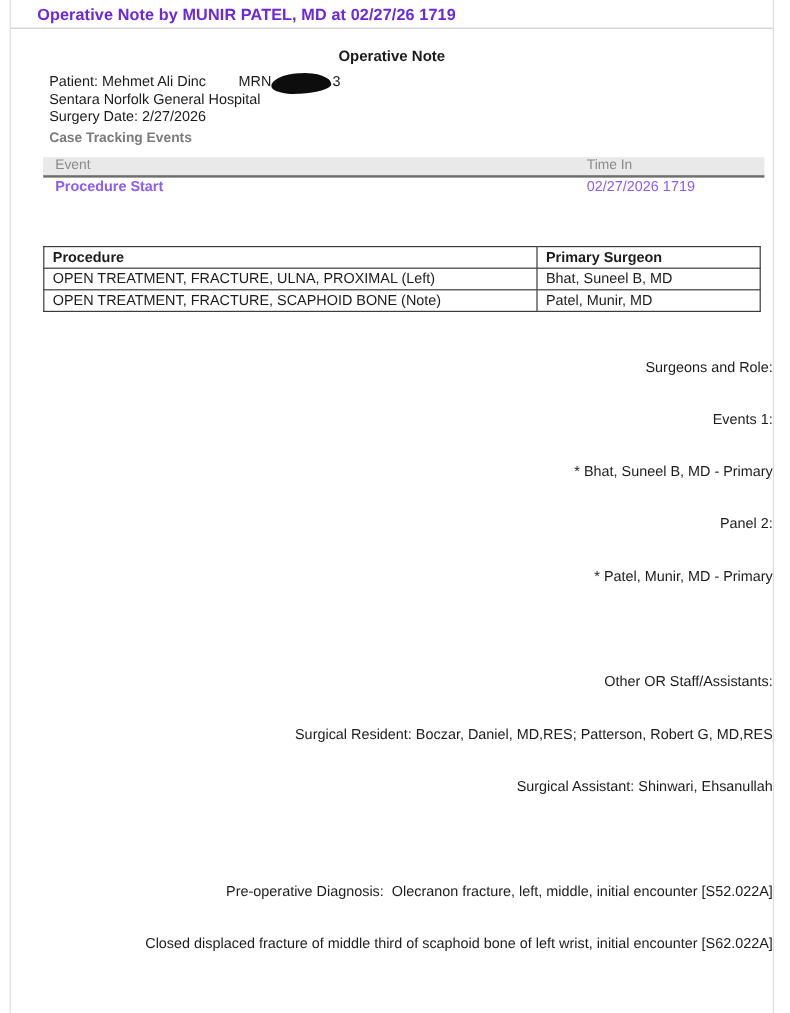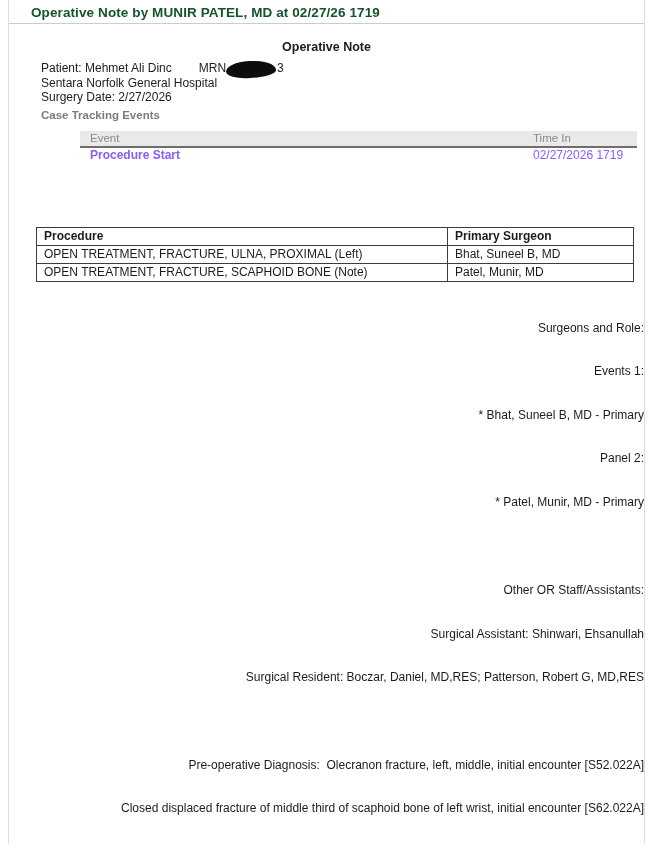--- a/index.html
+++ b/index.html
@@ -10,44 +10,44 @@
     -webkit-font-smoothing:antialiased;
   }
   .page{
     position:absolute;left:8px;top:0;width:637px;height:844px;
     background:#ffffff;border-left:1px solid #dedede;border-right:1px solid #dedede;
     box-sizing:border-box;
   }
   
   .note-header{
     padding:5px 22px 3px 22px;border-bottom:1px solid #cccccc;
-    color:#14532d;font-weight:bold;font-size:13.5px;letter-spacing:.1px;
+    color:#6d28d9;font-weight:bold;font-size:13.5px;letter-spacing:.1px;
   }
   
   .doc-title{margin-top:16px;text-align:center;font-weight:bold;font-size:12.5px;}
   .doc-title span{}
   
   .patient-block{margin:7px 0 0 32px;line-height:14.5px;}
   .patient-line{display:flex;align-items:center;}
   .mrn-label{margin-left:27px;}
   .redaction{display:inline-block;width:50px;height:17px;background:#0d0d0d;
     border-radius:48% 52% 55% 45% / 58% 62% 40% 46%;margin:0 1px -3px 0;transform:rotate(-3deg);}
   .case-tracking{color:#7b7b7b;font-weight:bold;margin-top:3px;font-size:11.5px;}
   
   .events-table{margin:9px 0 0 27px;width:601px;font-size:11.5px;}
-  .ev-row{display:grid;grid-template-columns:443px 1fr;margin-left:44px;}
+  .ev-row{display:grid;grid-template-columns:443px 1fr;}
   .ev-head{
     background:#e9e9e9;color:#8a8a8a;padding:1px 0 1px 10px;
     border-bottom:2px solid #6e6e6e;line-height:13px;height:13px;
   }
   .ev-body{font-size:12px;line-height:14.5px;padding-left:10px;color:#8b5cf6;}
   .ev-body .bold{font-weight:bold;}
   
   .proc-table{
-    margin:64px 0 0 27px;width:598px;border-collapse:collapse;table-layout:fixed;
+    margin:42px 0 0 27px;width:598px;border-collapse:collapse;table-layout:fixed;
     font-size:12px;
   }
   .proc-table td,.proc-table th{
     border:1px solid #3c3c3c;padding:1px 7px;height:15px;text-align:left;
     font-weight:normal;white-space:nowrap;overflow:hidden;
   }
   .proc-table .head td{font-weight:bold;}
   .proc-table .c1{width:396px;}
   
   .section{margin-left:32px;line-height:14.5px;white-space:pre-wrap;text-align:right;}
@@ -107,22 +107,22 @@
   <div class="section mt10">
     <div>Surgeons and Role:</div>
     <div>Events 1:</div>
     <div>   * Bhat, Suneel B, MD - Primary</div>
     <div>Panel 2:</div>
     <div>   * Patel, Munir, MD - Primary</div>
   </div>
 
   <div class="section mt16">
     <div>Other OR Staff/Assistants:</div>
+    <div>Surgical Resident: Boczar, Daniel, MD,RES; Patterson, Robert G, MD,RES</div>
     <div>Surgical Assistant: Shinwari, Ehsanullah</div>
-    <div>Surgical Resident: Boczar, Daniel, MD,RES; Patterson, Robert G, MD,RES</div>
   </div>
 
   <div class="section mt15">
     <div>Pre-operative Diagnosis:  Olecranon fracture, left, middle, initial encounter [S52.022A]</div>
     <div>Closed displaced fracture of middle third of scaphoid bone of left wrist, initial encounter [S62.022A]</div>
   </div>
 
 </div>
 
 </body></html>

